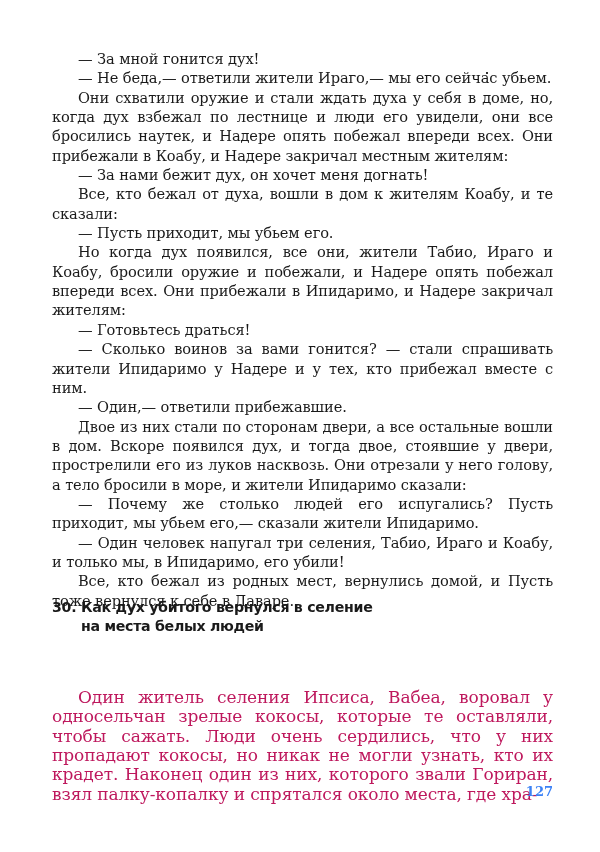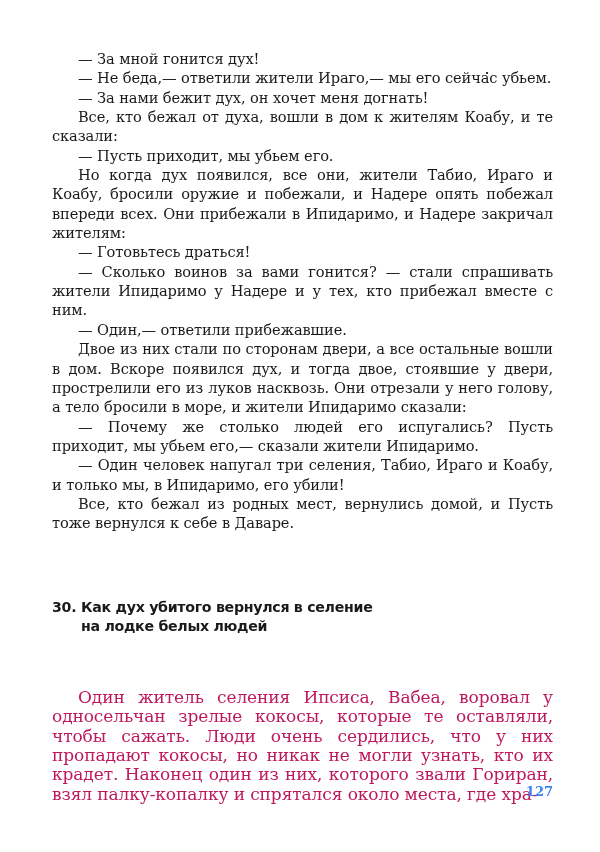--- a/index.html
+++ b/index.html
@@ -23,35 +23,36 @@
   .speck { position:absolute; left:486px; top:72px; width:2px; height:2px; background:#333; }
 </style>
 </head>
 <body>
 
 <div class="speck"></div>
 
 <div class="page">
   <p>— За мной гонится дух!</p>
   <p>— Не беда,— ответили жители Ираго,— мы его сейчас убьем.</p>
+  <p>Они схватили оружие и стали ждать духа у себя в доме, но, когда дух взбежал по лестнице и люди его увидели, они все бросились наутек, и Надере опять побежал впереди всех. Они прибежали в Коабу, и Надере закричал местным жителям:</p>
   <p>— За нами бежит дух, он хочет меня догнать!</p>
   <p>Все, кто бежал от духа, вошли в дом к жителям Коабу, и те сказали:</p>
   <p>— Пусть приходит, мы убьем его.</p>
   <p>Но когда дух появился, все они, жители Табио, Ираго и Коабу, бросили оружие и побежали, и Надере опять побежал впереди всех. Они прибежали в Ипидаримо, и Надере закричал жителям:</p>
   <p>— Готовьтесь драться!</p>
   <p>— Сколько воинов за вами гонится? — стали спрашивать жители Ипидаримо у Надере и у тех, кто прибежал вместе с ним.</p>
   <p>— Один,— ответили прибежавшие.</p>
   <p>Двое из них стали по сторонам двери, а все остальные вошли в дом. Вскоре появился дух, и тогда двое, стоявшие у двери, прострелили его из луков насквозь. Они отрезали у него голову, а тело бросили в море, и жители Ипидаримо сказали:</p>
   <p>— Почему же столько людей его испугались? Пусть приходит, мы убьем его,— сказали жители Ипидаримо.</p>
   <p>— Один человек напугал три селения, Табио, Ираго и Коабу, и только мы, в Ипидаримо, его убили!</p>
   <p>Все, кто бежал из родных мест, вернулись домой, и Пусть тоже вернулся к себе в Даваре.</p>
 </div>
 
 <div class="heading">
   <span class="num">30.</span><span>Как дух убитого вернулся в селение</span>
-  <span class="l2">на лодке белых людей</span>
+  <span class="l2">на места белых людей</span>
 </div>
 
 <div class="page2">
   <p>Один житель селения Ипсиса, Вабеа, воровал у односельчан зрелые кокосы, которые те оставляли, чтобы сажать. Люди очень сердились, что у них пропадают кокосы, но никак не могли узнать, кто их крадет. Наконец один из них, которого звали Гориран, взял палку-копалку и спрятался около места, где хра-</p>
 </div>
 
 <div class="pagenum">127</div>
 
 </body></html>

